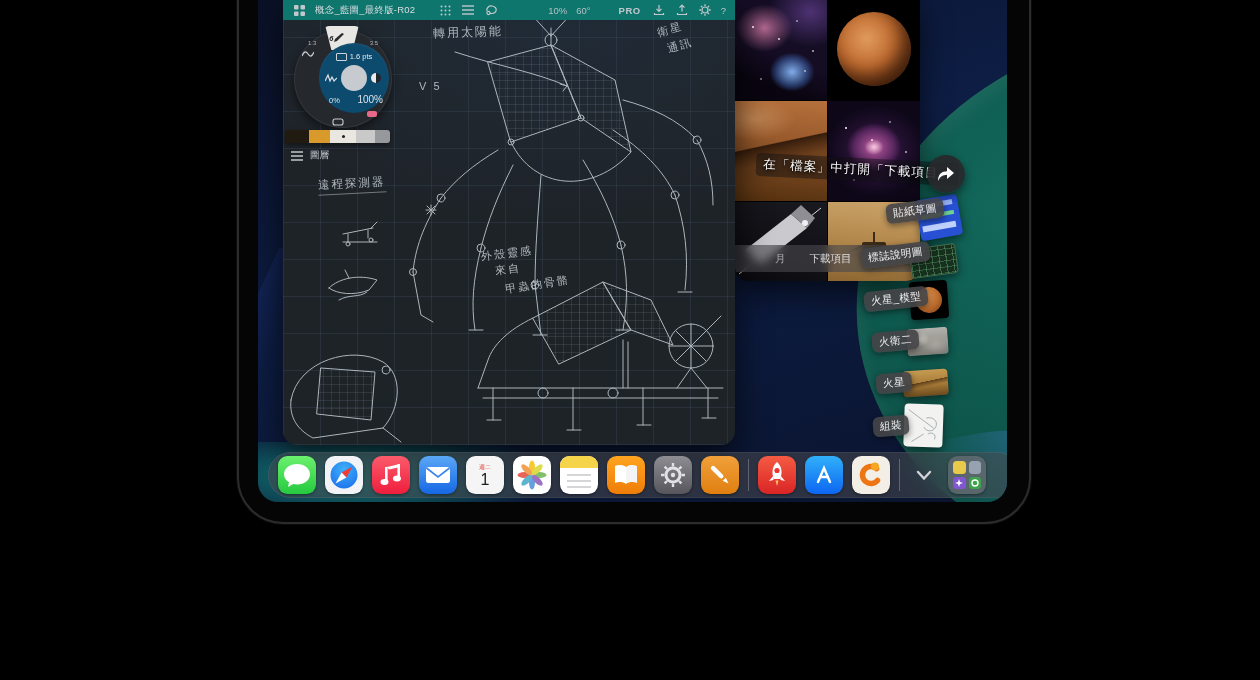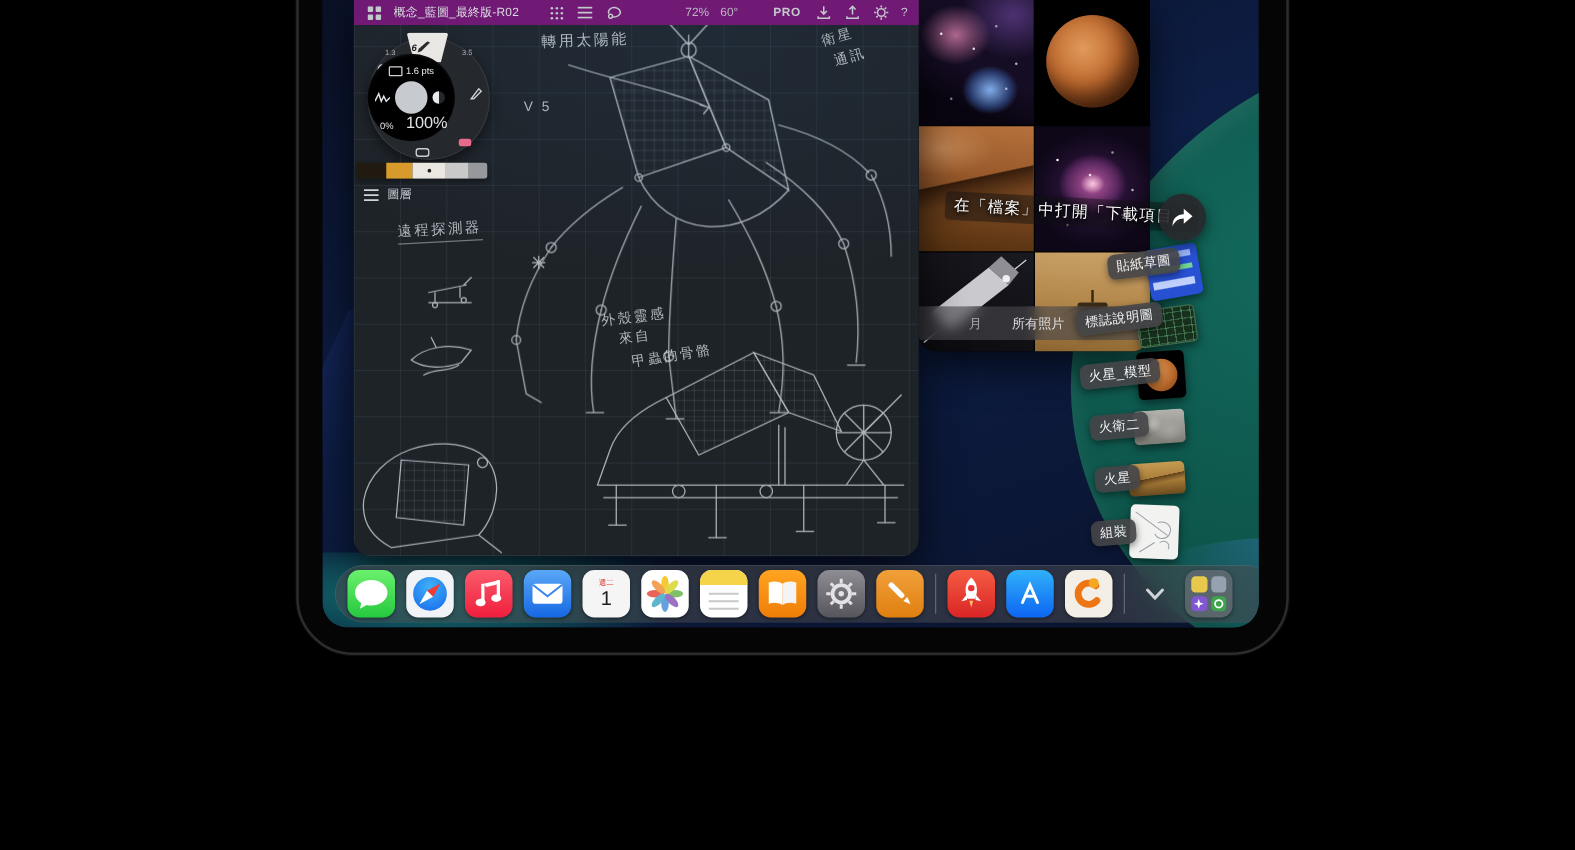--- a/index.html
+++ b/index.html
@@ -62,48 +62,48 @@
   
   .app-win{position:absolute;left:25px;top:0;width:452px;height:445px;border-radius:0 0 14px 14px;
     overflow:hidden;background:#1e2328;box-shadow:0 14px 34px rgba(0,0,0,.65);}
   .canvas{position:absolute;inset:0;
     background-image:radial-gradient(500px 260px at 62% 6%,rgba(44,78,120,.18),transparent 75%),
       linear-gradient(rgba(98,128,158,.15) 1px,transparent 1px),
       linear-gradient(90deg,rgba(98,128,158,.15) 1px,transparent 1px);
     background-size:100% 100%,37px 37px,37px 37px;}
   .sketch{position:absolute;inset:0;}
 
-  .app-toolbar{position:absolute;left:0;top:0;right:0;height:20px;background:#701a75;
+  .app-toolbar{position:absolute;left:0;top:0;right:0;height:20px;background:#0f766e;
     display:flex;align-items:center;gap:9px;padding:0 9px;font-size:9.5px;color:#c3c8cd;z-index:5;}
   .app-toolbar .ttl{color:#d9dde1;letter-spacing:.2px;margin-right:14px;}
   .tb-ic{display:flex;align-items:center;justify-content:center;width:14px;height:14px;}
   .tb-sp{flex:1;}
   .tb-num{opacity:.9;}
   .tb-pro{font-weight:bold;letter-spacing:.5px;margin:0 2px;}
 
   
   .wheel{position:absolute;left:11px;top:26px;width:96px;height:100px;z-index:6;}
   .wheel .ring{position:absolute;left:0;top:4px;width:96px;height:96px;border-radius:50%;
     background:#25282d;border:1px solid rgba(255,255,255,.07);box-shadow:0 4px 10px rgba(0,0,0,.5);}
   .wheel .tab{position:absolute;left:29px;top:0;width:38px;height:24px;background:#e9e7e3;
     clip-path:polygon(6% 0,94% 0,78% 100%,22% 100%);border-radius:6px 6px 0 0;z-index:3;
     display:flex;flex-direction:row;align-items:center;justify-content:flex-start;font-style:italic;}
   .wheel .tab .sz{font-size:7.5px;font-weight:bold;color:#1b1b1d;line-height:9px;}
   .wheel .ringnum{position:absolute;font-size:6px;color:#aeb4ba;z-index:3;}
   .rn-l{left:14px;top:14px;}
   .rn-r{right:12px;top:14px;}
   .ring-ic{position:absolute;z-index:3;}
-  .disk{position:absolute;left:0;top:17px;width:70px;height:70px;border-radius:50%;
-    background:#000000;z-index:4;box-shadow:inset 0 1px 2px rgba(255,255,255,.08);}
+  .disk{position:absolute;left:25px;top:17px;width:70px;height:70px;border-radius:50%;
+    background:#0c4a6e;z-index:4;box-shadow:inset 0 1px 2px rgba(255,255,255,.08);}
   .disk .sizerow{position:absolute;left:0;right:0;top:9px;display:flex;align-items:center;justify-content:center;
     gap:3px;font-size:7.5px;color:#e6e9ec;}
   .disk .card{width:9px;height:6px;border:1px solid #cfd3d8;border-radius:1px;}
   .knob{position:absolute;left:22px;top:22px;width:26px;height:26px;border-radius:50%;background:#c7cbcf;}
   .disk .pctl{position:absolute;left:10px;bottom:8px;font-size:7.5px;color:#dfe2e6;}
-  .disk .pctr{position:absolute;right:6px;bottom:8px;font-size:13px;color:#dfe2e6;}
+  .disk .pctr{position:absolute;right:6px;bottom:8px;font-size:10px;color:#dfe2e6;}
   .halfmoon{position:absolute;right:8px;top:30px;width:10px;height:10px;border-radius:50%;
     background:linear-gradient(90deg,#e8eaec 50%,#23262a 50%);}
   .squig{position:absolute;left:6px;top:30px;}
 
   
   .colorbar{position:absolute;left:2px;top:130px;width:105px;height:13px;border-radius:3px;overflow:hidden;
     display:flex;z-index:6;box-shadow:0 2px 5px rgba(0,0,0,.4);}
   .cb-s{height:100%;position:relative;}
   .cb-dot{position:absolute;left:50%;top:50%;width:3px;height:3px;margin:-1.5px;border-radius:50%;background:#222;}
   .layers{position:absolute;left:8px;top:149px;display:flex;align-items:center;gap:7px;z-index:6;
@@ -204,21 +204,21 @@
             <rect x="34" y="40" width="24" height="10" rx="2" fill="#3a2a16"></rect>
             <circle cx="38" cy="53" r="4" fill="#241a0c"></circle>
               <circle cx="54" cy="53" r="4" fill="#241a0c"></circle>
             <line x1="46" y1="40" x2="46" y2="30" stroke="#3a2a16" stroke-width="2"></line>
             <line x1="34" y1="44" x2="22" y2="50" stroke="#3a2a16" stroke-width="2"></line>
           </svg>
         </div>
       </div>
       <div class="photos-bar">
         <span class="ptab-dim">月</span>
-        <span class="ptab-sel">所有照片</span>
+        <span class="ptab-sel">下載項目</span>
       </div>
     </div>
 
     <div class="app-win">
       <div class="canvas"></div>
 
       <svg class="sketch" viewBox="0 0 452 445">
         <defs>
           <pattern id="hatch" width="8" height="8" patternUnits="userSpaceOnUse">
             <path d="M0 0H8M0 0V8" stroke="rgba(205,214,220,.45)" stroke-width=".6" fill="none"></path>
@@ -332,21 +332,21 @@
               </g>
             </svg>
         </span>
         <span class="tb-ic">
           <svg width="13" height="12" viewBox="0 0 13 12">
               <path d="M2,7 C1,4 4,1.5 7,2 C10,2.5 12,4.5 11,7 C10,9.5 6,10 4.5,9" fill="none" stroke="#c3c8cd" stroke-width="1.2"></path>
               <circle cx="3.5" cy="9" r="1.6" fill="none" stroke="#c3c8cd" stroke-width="1.1"></circle>
             </svg>
         </span>
         <span class="tb-sp"></span>
-        <span class="tb-num">72%</span>
+        <span class="tb-num">10%</span>
         <span class="tb-num">60°</span>
         <span style="width:8px"></span>
         <span class="tb-pro">PRO</span>
         <span class="tb-ic">
           <svg width="12" height="12" viewBox="0 0 12 12">
               <g stroke="#c3c8cd" stroke-width="1.2" fill="none">
                 <path d="M6,1 V7 M3.5,4.8 L6,7.3 L8.5,4.8"></path>
                 <path d="M1.5,9 V10.5 H10.5 V9"></path>
               </g>
             </svg>

